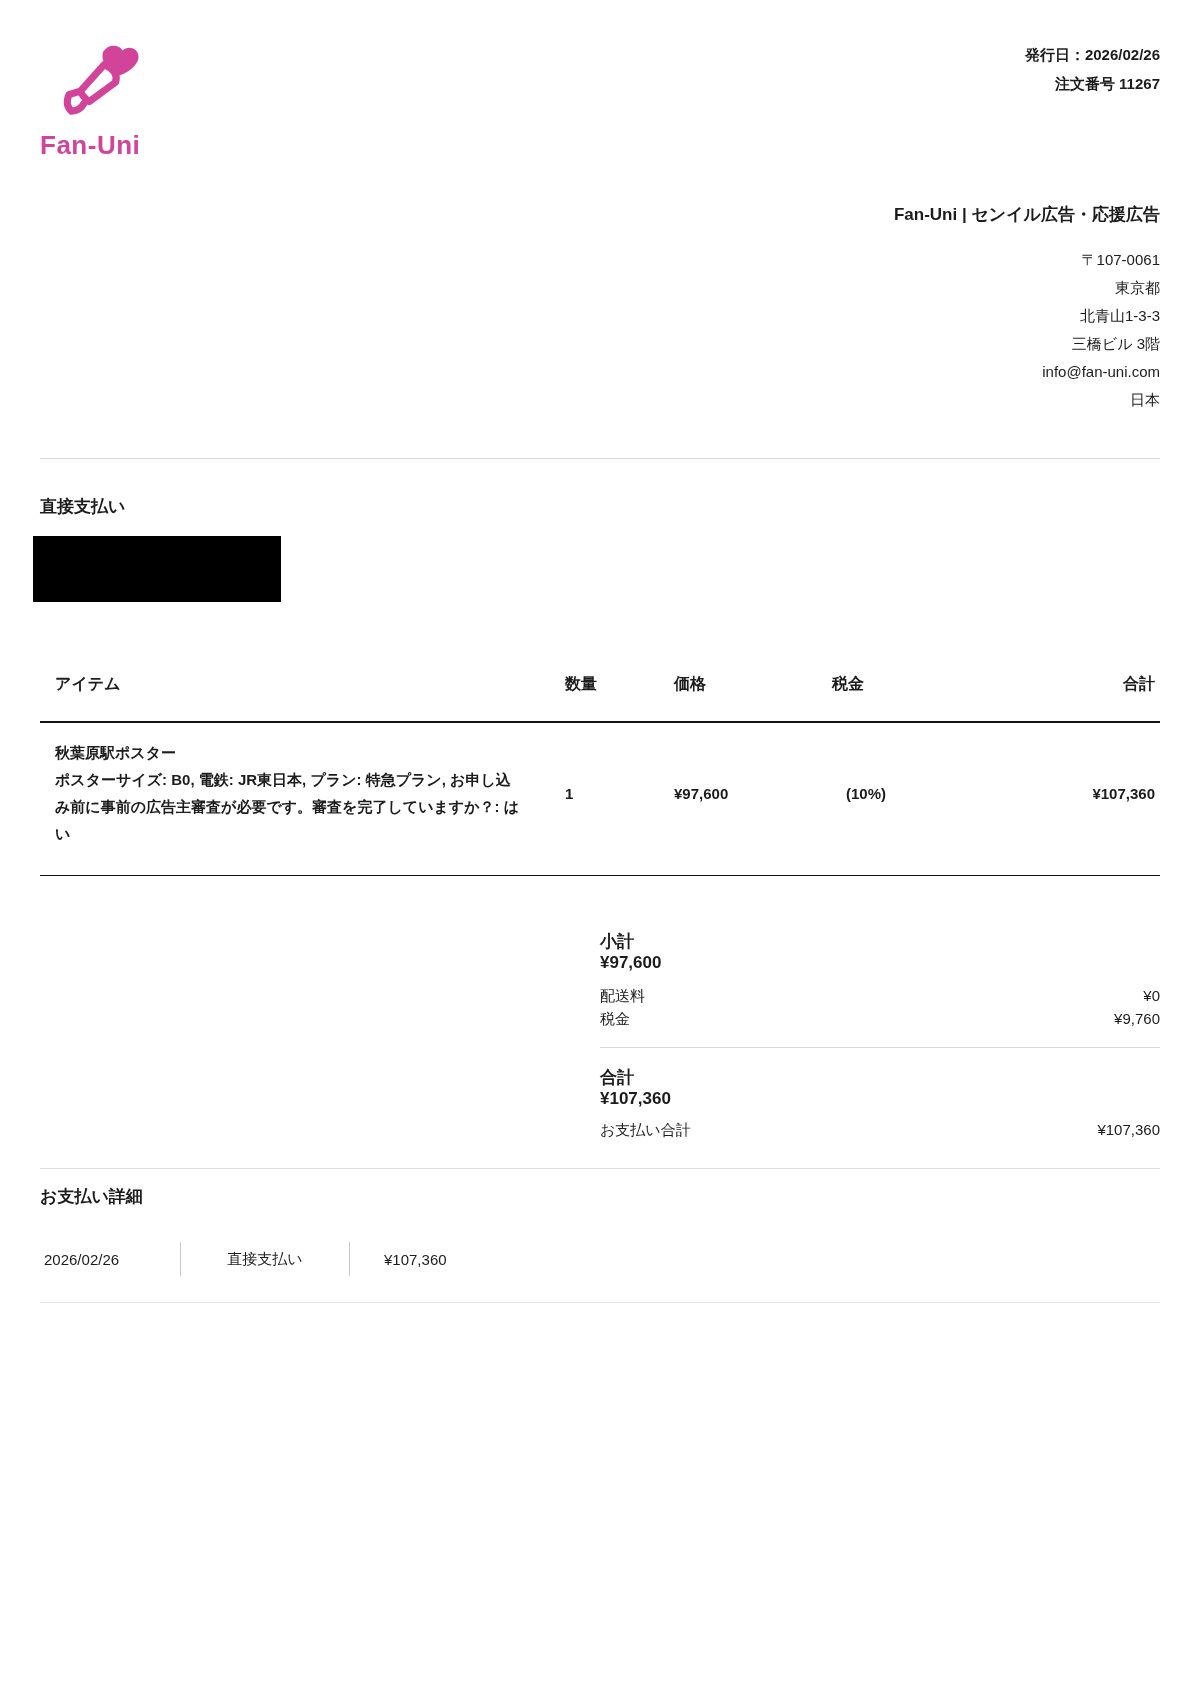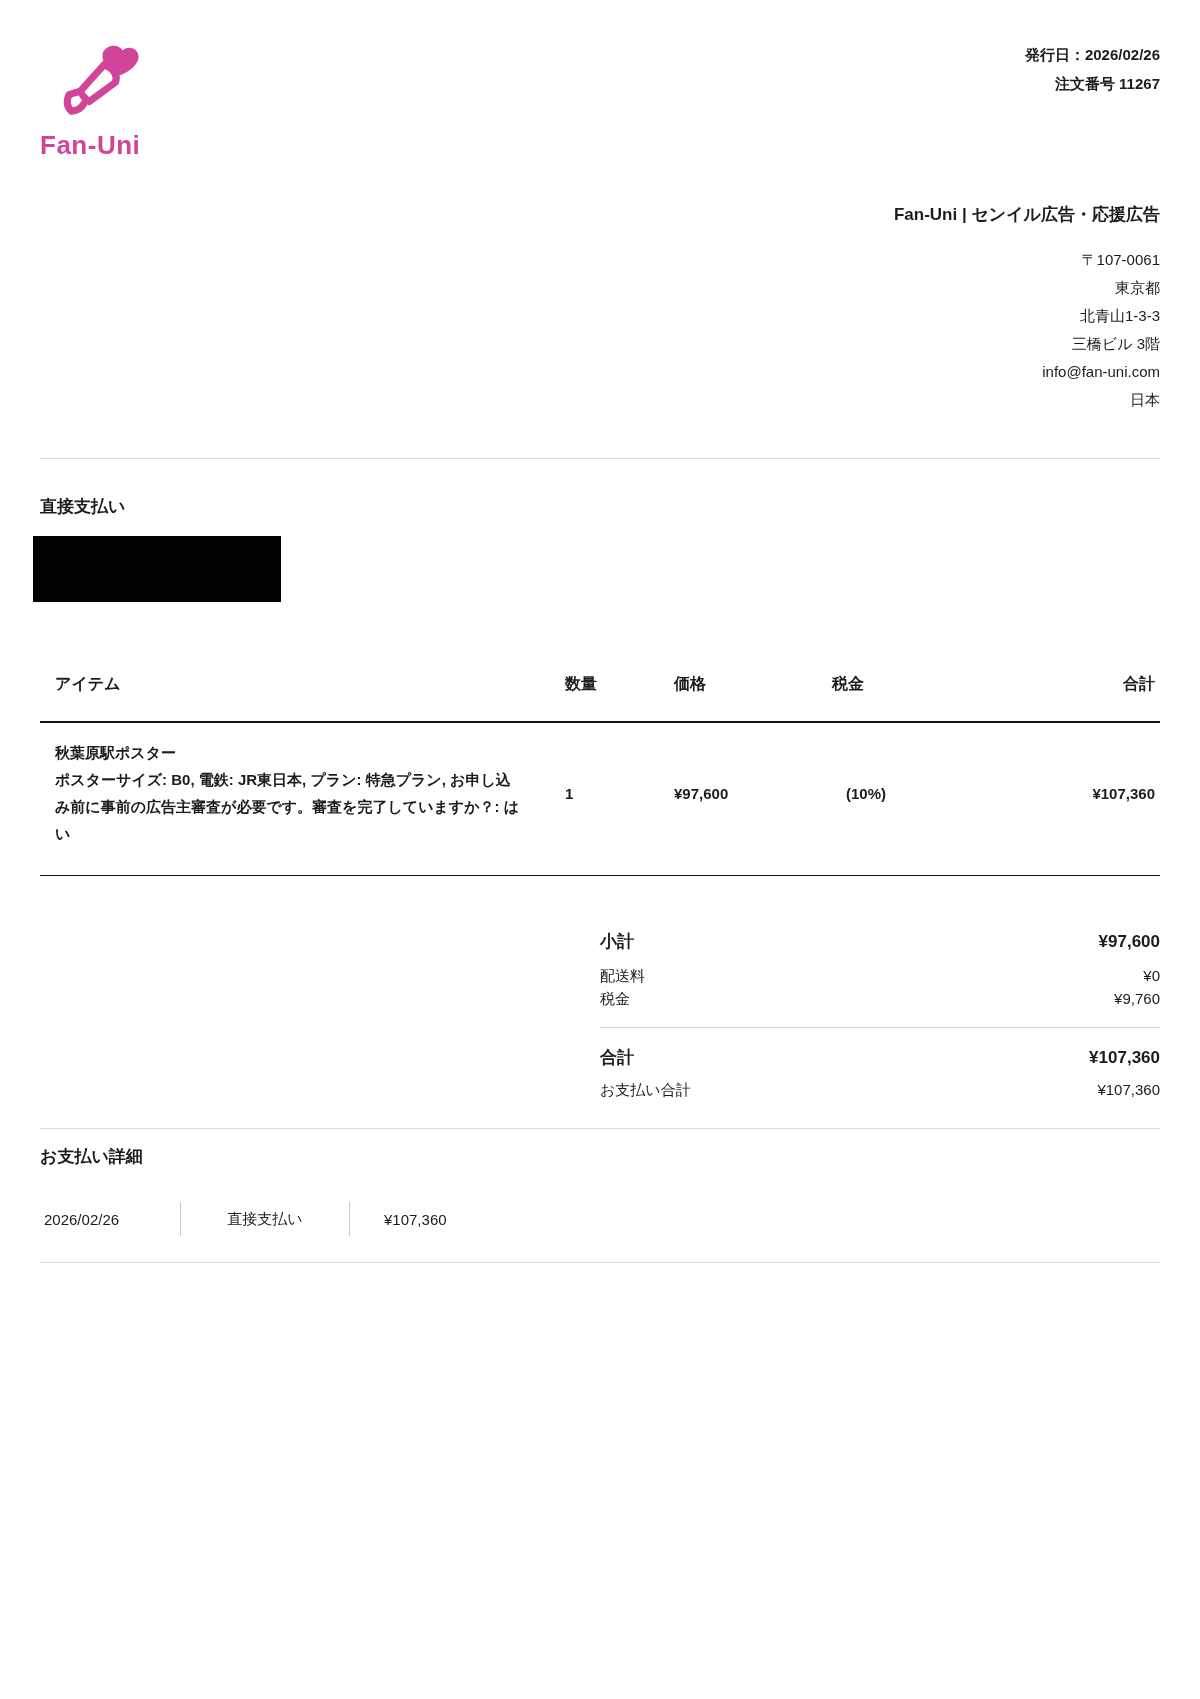--- a/index.html
+++ b/index.html
@@ -57,21 +57,21 @@
   .cell-item { padding-left: 15px; }
   .cell-right { text-align: right; padding-right: 5px; }
   .cell-tax-val { padding-left: 14px; }
   .item-name { font-size: 15px; line-height: 27px; }
   .item-desc { font-size: 15px; line-height: 27px; max-width: 470px; }
   .cell-val { font-size: 15px; }
 
   
   .totals { width: 560px; margin-left: auto; margin-top: 54px; }
   .t-row { display: flex; justify-content: space-between; align-items: baseline; }
-  .t-row.big { font-size: 17px; font-weight: bold; }
+  .t-row.big { font-size: 17px; font-weight: bold; flex-direction: column; }
   .t-row.small { font-size: 15px; }
   .t-sub { margin-bottom: 14px; }
   .t-ship { margin-bottom: 4px; }
   .t-div { border: none; border-top: 1px solid #d6d6d6; margin: 18px 0; }
   .t-paid { margin-top: 12px; }
 
   
   .div2 { margin-top: 28px; }
   .payment-heading { margin-top: 16px; }
   .payment-row { display: flex; align-items: center; margin-top: 34px; font-size: 15px; }

